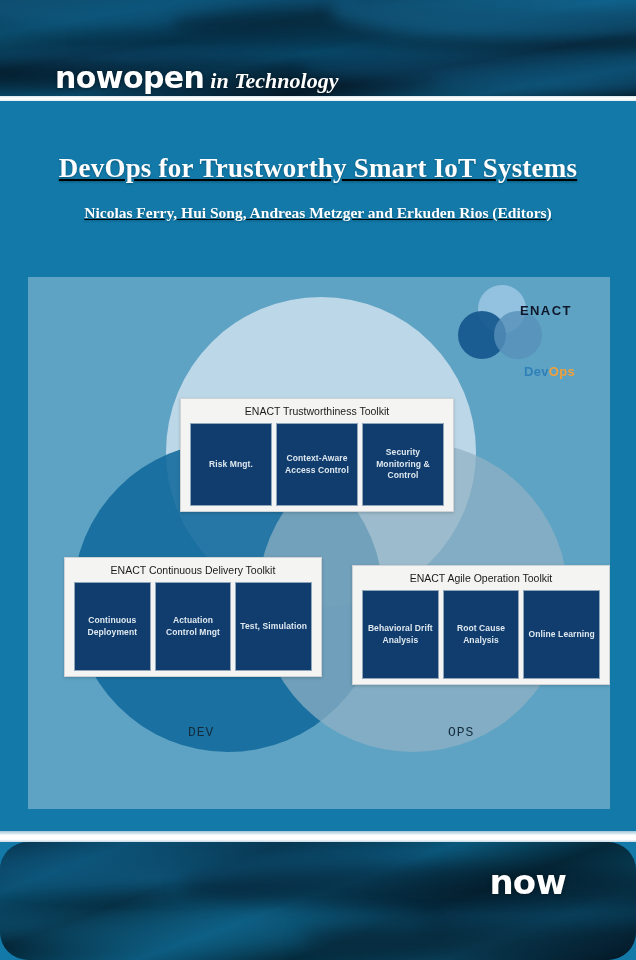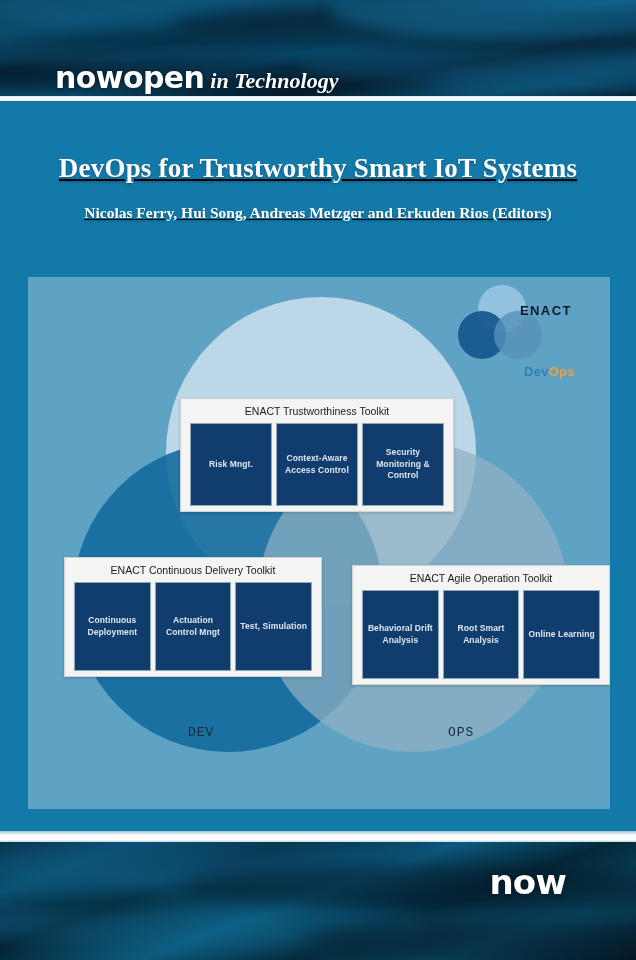--- a/index.html
+++ b/index.html
@@ -242,20 +242,21 @@
   }
   #footer-band {
     position: absolute;
     left: 0; top: 842px;
     width: 636px; height: 118px;
     overflow: hidden;
     background:
       radial-gradient(ellipse 340px 44px at 25% 30%, rgba(20,108,150,.5), rgba(0,0,0,0) 70%),
       radial-gradient(ellipse 300px 34px at 78% 62%, rgba(16,92,134,.45), rgba(0,0,0,0) 70%),
       linear-gradient(160deg, #062134 0%, #0a4e6f 14%, #04202f 30%, #0c5a7e 48%, #05293a 64%, #0a4864 80%, #03131f 100%);
+    border-radius: 28px;
   }
   .fwave { position: absolute; border-radius: 50%; filter: blur(9px); pointer-events: none; }
   .fwave.f1 { left: -70px; top: -12px; width: 500px; height: 60px; background: rgba(13,86,126,.5); }
   .fwave.f2 { left: 180px; top: 22px;  width: 520px; height: 50px; background: rgba(4,24,38,.55); }
   .fwave.f3 { left: -30px; top: 62px;  width: 460px; height: 46px; background: rgba(18,104,146,.4); }
   .fwave.f4 { left: 300px; top: 76px;  width: 420px; height: 44px; background: rgba(5,30,46,.5); }
   #footer-now {
     position: absolute;
     right: 70px; top: 20px;
     font-family: "DejaVu Sans", sans-serif;
@@ -341,21 +342,21 @@
         </div>
       </div>
 
       <div class="toolkit" id="toolkit-agile">
         <div class="toolkit-title">ENACT Agile Operation Toolkit</div>
         <div class="toolkit-cells">
           <div class="cell">
               <span>Behavioral Drift Analysis</span>
             </div>
           <div class="cell">
-              <span>Root Smart Analysis</span>
+              <span>Root Cause Analysis</span>
             </div>
           <div class="cell">
               <span>Online Learning</span>
             </div>
         </div>
       </div>
 
     </div>
   </div>
 

